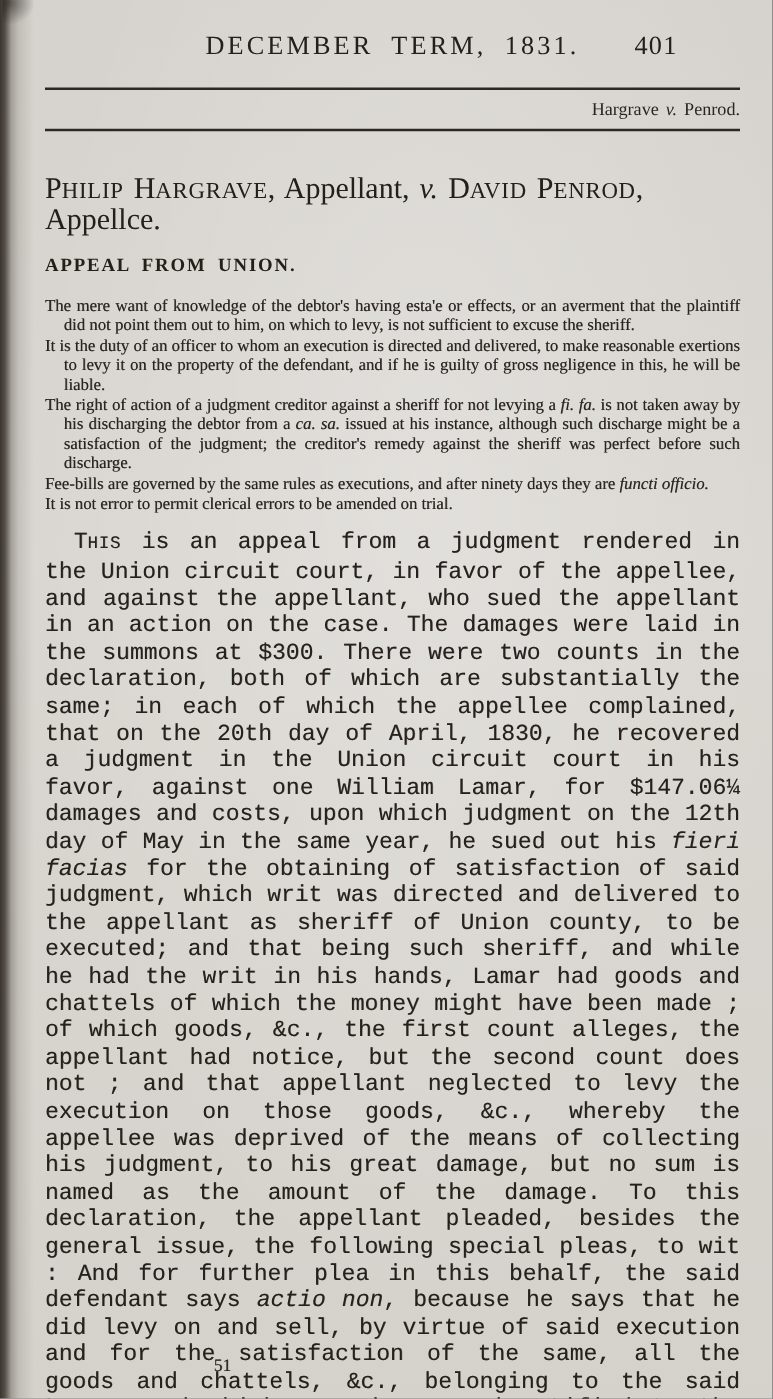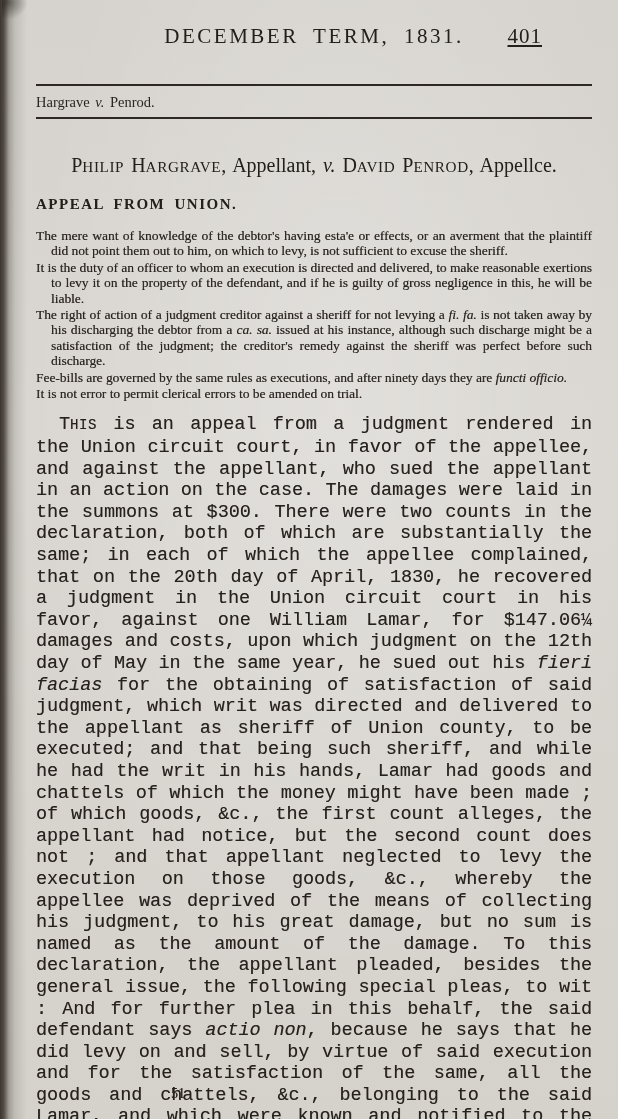--- a/index.html
+++ b/index.html
@@ -32,37 +32,37 @@
     margin-top: 24px;
     text-align: center;
     font-size: 21px;
     line-height: 24px;
     letter-spacing: 2.5px;
     word-spacing: 7px;
     color: #232019;
   }
   .page-number {
     position: absolute; right: 50px; top: 0;
-    letter-spacing: 1px; word-spacing: normal; text-decoration: underline;
+    letter-spacing: 1px; word-spacing: normal;
   }
   .running-head-box {
-    margin-top: 36px;
+    margin-top: 22px;
     border-top: 2px solid #2d2823;
     border-bottom: 2px solid #2d2823;
     padding: 8px 0 7px 0;
-    text-align: left;
+    text-align: right;
     font-size: 14.5px;
     line-height: 16px;
     word-spacing: 2px;
     color: #2a251f;
   }
   .case-title {
     margin-top: 34px;
-    text-align: center;
-    font-size: 20px;
+    text-align: left;
+    font-size: 24px;
     line-height: 24px;
     word-spacing: 2px;
     color: #232019;
   }
   .venue-line {
     margin-top: 17px;
     text-align: left;
     font-size: 15px;
     line-height: 17px;
     font-weight: bold;

